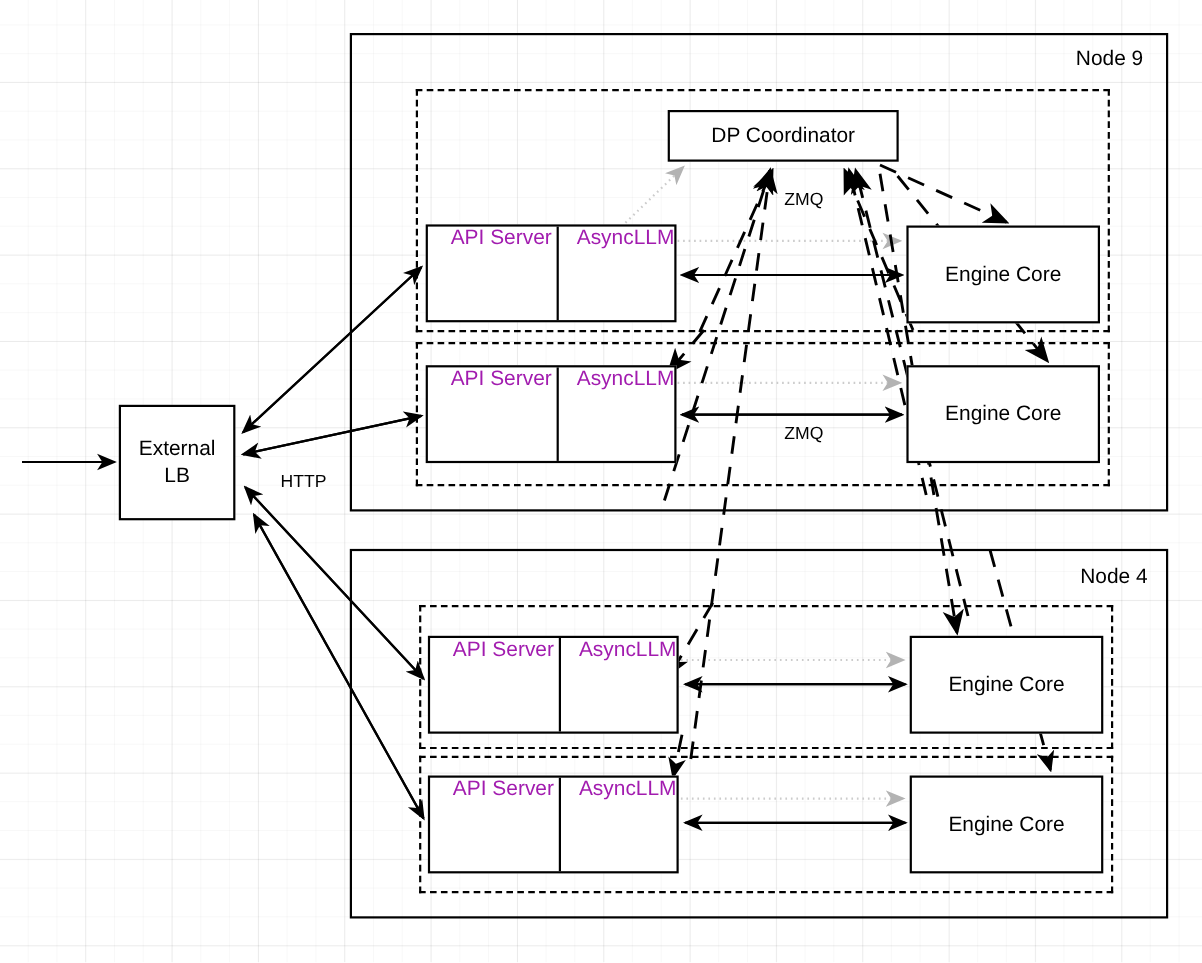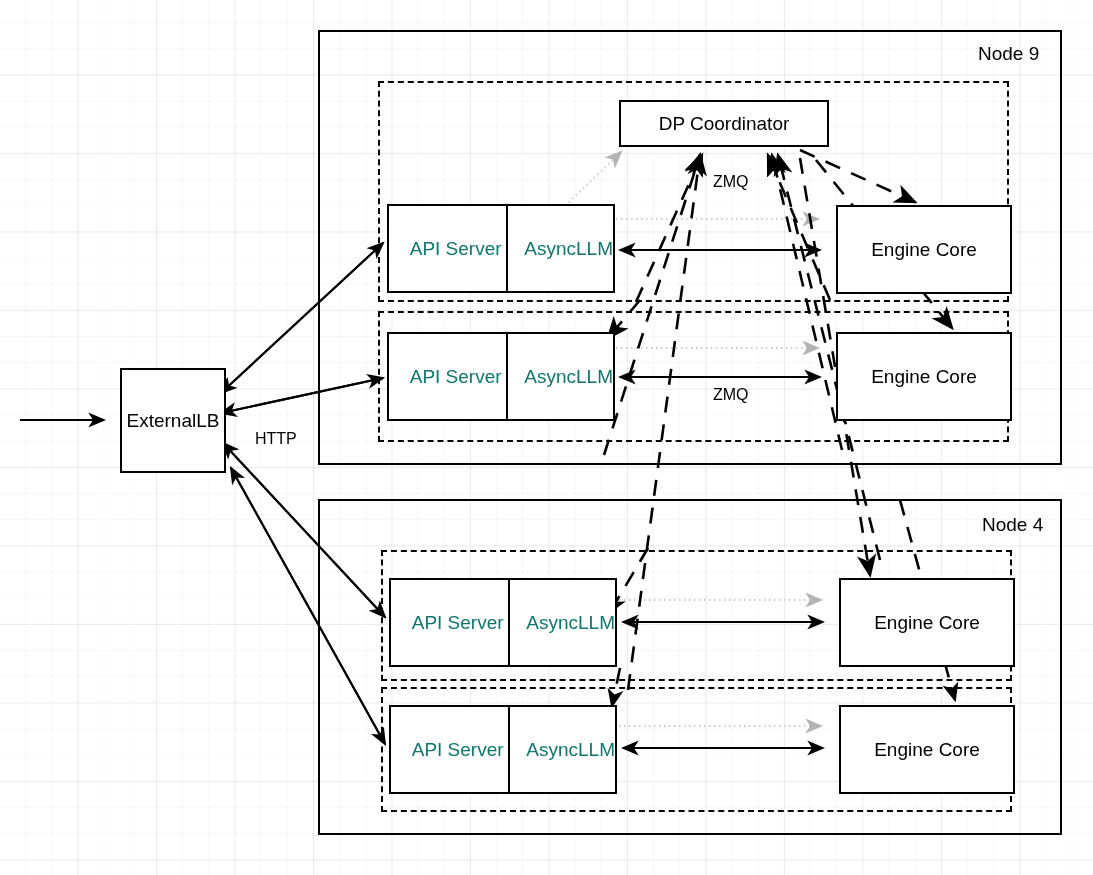--- a/index.html
+++ b/index.html
@@ -28,21 +28,20 @@
     background:#ffffff;
     border:2px solid #000000;
     box-sizing:border-box;
     display:flex;
     align-items:center;
     justify-content:center;
     text-align:center;
     font-size:19px;
     color:#000000;
     line-height:1.25;
-    margin-left:12px;
   }
   .group{
     position:absolute;
     border:2px dashed #000000;
     background:transparent;
     box-sizing:border-box;
   }
   .node{
     position:absolute;
     border:2px solid #000000;
@@ -57,24 +56,23 @@
   }
   .split{
     position:absolute;
     display:flex;
     background:#ffffff;
     border:2px solid #000000;
     box-sizing:border-box;
   }
   .split .cell{
     display:flex;
-    align-items:center;
     justify-content:center;
     font-size:19px;
-    color:#0f766e;
+    color:#a21caf;
     box-sizing:border-box;
     white-space:nowrap;
     margin-left:16px;
   }
   .split .cell.first{border-right:2px solid #000000;}
   .edge-label{
     position:absolute;
     font-size:16px;
     color:#000000;
     background:transparent;
@@ -201,21 +199,21 @@
       <line x1="640" y1="300" x2="608" y2="338" marker-end="url(#ah)"></line>
     </g>
     <g stroke="#000000" stroke-width="2.6" stroke-dasharray="16 12" fill="none">
       <line x1="648" y1="548" x2="610" y2="612" marker-end="url(#ah-s)"></line>
     </g>
     <g stroke="#000000" stroke-width="2.6" stroke-dasharray="16 12" fill="none">
       <line x1="620" y1="668" x2="612" y2="706" marker-end="url(#ah-s)"></line>
     </g>
   </svg>
 
-  <div class="box" style="left:108px;top:368px;width:106px;height:105px;flex-direction:row;">
+  <div class="box" style="left:108px;top:368px;width:106px;height:105px;flex-direction:column;">
     <span>External</span>
     <span>LB</span>
   </div>
   <div class="edge-label" style="left:255px;top:430px;">HTTP</div>
 
   <div class="node" style="left:318px;top:30px;width:744px;height:435px;"></div>
   <div class="node-label" style="left:978px;top:43px;">Node 9</div>
 
   <div class="group" style="left:378px;top:81px;width:631px;height:221px;"></div>
   <div class="box" style="left:607px;top:100px;width:210px;height:47px;">

